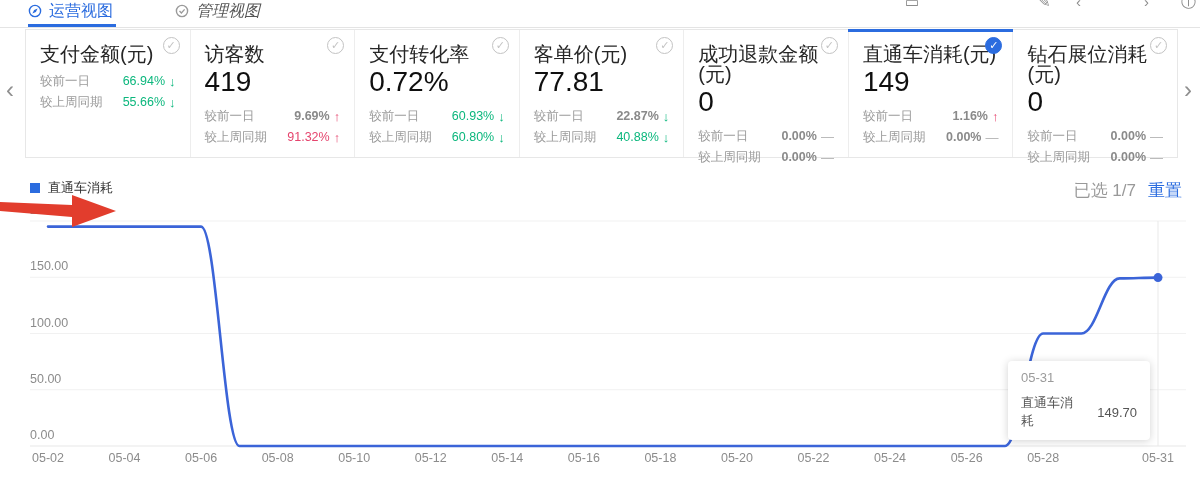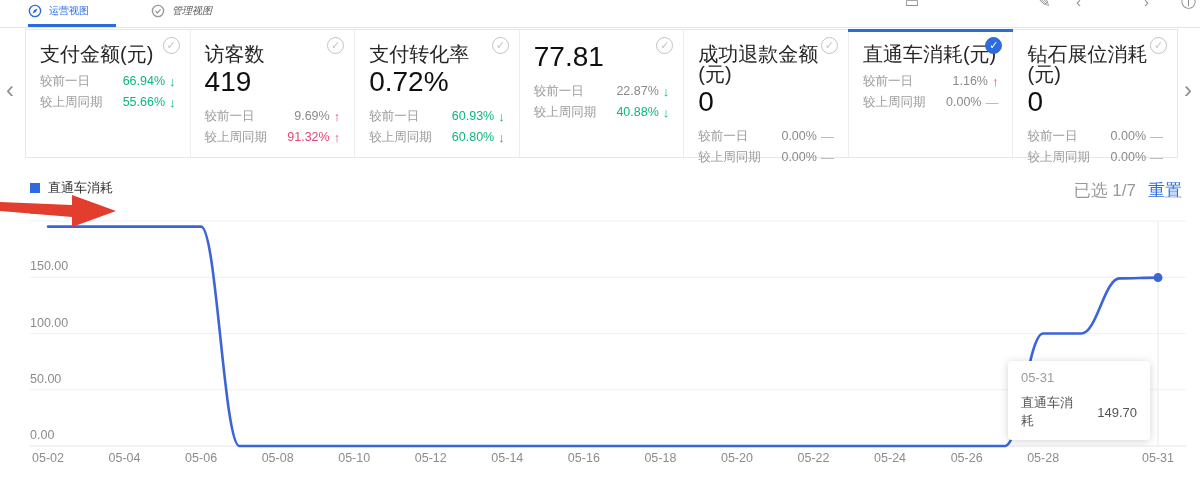--- a/index.html
+++ b/index.html
@@ -3,39 +3,39 @@
 <meta charset="utf-8">
 <style>
   * { margin:0; padding:0; box-sizing:border-box; }
   body { font-family:"Liberation Sans","DejaVu Sans",sans-serif; background:#fff; }
   .stage { position:relative; width:1200px; height:489px; background:#fff; overflow:hidden; }
 
   
   .topbar { position:absolute; top:0; left:0; width:1200px; height:28px;
             border-bottom:1px solid #e4e4e4; background:#fff; overflow:hidden; }
   .tabs { position:absolute; left:28px; top:-4px; display:flex; align-items:center; height:30px; }
-  .tab { display:flex; align-items:center; gap:7px; font-size:10px; cursor:pointer; }
+  .tab { display:flex; align-items:center; gap:7px; font-size:16px; cursor:pointer; }
   .tab.active { color:var(--accent); }
   .tab.inactive { color:#555; margin-left:62px;font-style:italic; }
   .tab-underline { position:absolute; left:28px; bottom:0; width:88px; height:3px; background:var(--accent); }
   .hicon { position:absolute; top:-7px; color:#8c8c8c; font-size:15px; cursor:pointer; }
 
   
   .cards { position:absolute; top:29px; left:25px; width:1153px; height:129px;
            display:flex; border:1px solid #e7e7e7; background:#fff; }
   .card { flex:1 1 0; position:relative; border-right:1px solid #ededed; padding:9px 14px 0 14px; cursor:pointer; }
   .card:last-child { border-right:none; }
   .card.selected::before { content:""; position:absolute; top:-1px; left:-1px; right:-1px; height:3px; background:var(--accent); }
   .card-title { font-size:20px; color:#262626; margin-top:5px; line-height:20px; }
   .card-value { font-size:28px; color:#0f0f0f; line-height:34px; margin-top:1px; }
   .card-rows  { margin-top:7px; }
   .crow { display:flex; justify-content:space-between; align-items:center; line-height:21px; font-size:12.5px; }
   .clabel { color:#9b9b9b; }
   .cright { display:flex; align-items:flex-start; gap:4px; }
-  .v-green { color:var(--green); } .v-red { color:var(--red); } .v-gray { color:#8a8a8a; }
+  .v-green { color:var(--green); } .v-red { color:var(--red); } .v-gray { color:#8a8a8a;font-weight:bold; }
   .arr { font-weight:bold; font-size:13px; }
   .arr.down { color:var(--green); } .arr.up { color:var(--red); } .arr.flat { color:#b3b3b3; font-weight:normal; }
   .check { position:absolute; top:7px; right:10px; width:17px; height:17px; border-radius:50%;
            border:1px solid #c3c3c3; color:#c3c3c3; font-size:11px; line-height:15px; text-align:center; background:#fff; }
   .card.selected .check { background:var(--accent); border-color:var(--accent); color:#fff; }
   .chev { position:absolute; color:#8f8f8f; font-size:24px; line-height:24px; cursor:pointer; top:78px; }
   .chev.left { left:6px; } .chev.right { left:1184px; }
 
   
   .chart-sec { position:absolute; top:165px; left:0; width:1200px; height:324px; }
@@ -147,20 +147,21 @@
             <span class="cright">
               <span class="v-green">60.80%</span>
               <span class="arr down">↓</span>
             </span>
           </div>
         </div>
     </div>
 
     <div class="card">
       <div class="check">✓</div>
+      <div class="card-title">客单价(元)</div>
       <div class="card-value">77.81</div>
       <div class="card-rows">
           <div class="crow">
             <span class="clabel">较前一日</span>
             <span class="cright">
               <span class="v-gray">22.87%</span>
               <span class="arr down">↓</span>
             </span>
           </div>
           <div class="crow">
@@ -191,20 +192,21 @@
               <span class="v-gray">0.00%</span>
               <span class="arr flat">—</span>
             </span>
           </div>
         </div>
     </div>
 
     <div class="card selected">
       <div class="check">✓</div>
       <div class="card-title">直通车消耗(元)</div>
+      <div class="card-value">149</div>
       <div class="card-rows">
           <div class="crow">
             <span class="clabel">较前一日</span>
             <span class="cright">
               <span class="v-gray">1.16%</span>
               <span class="arr up">↑</span>
             </span>
           </div>
           <div class="crow">
             <span class="clabel">较上周同期</span>

